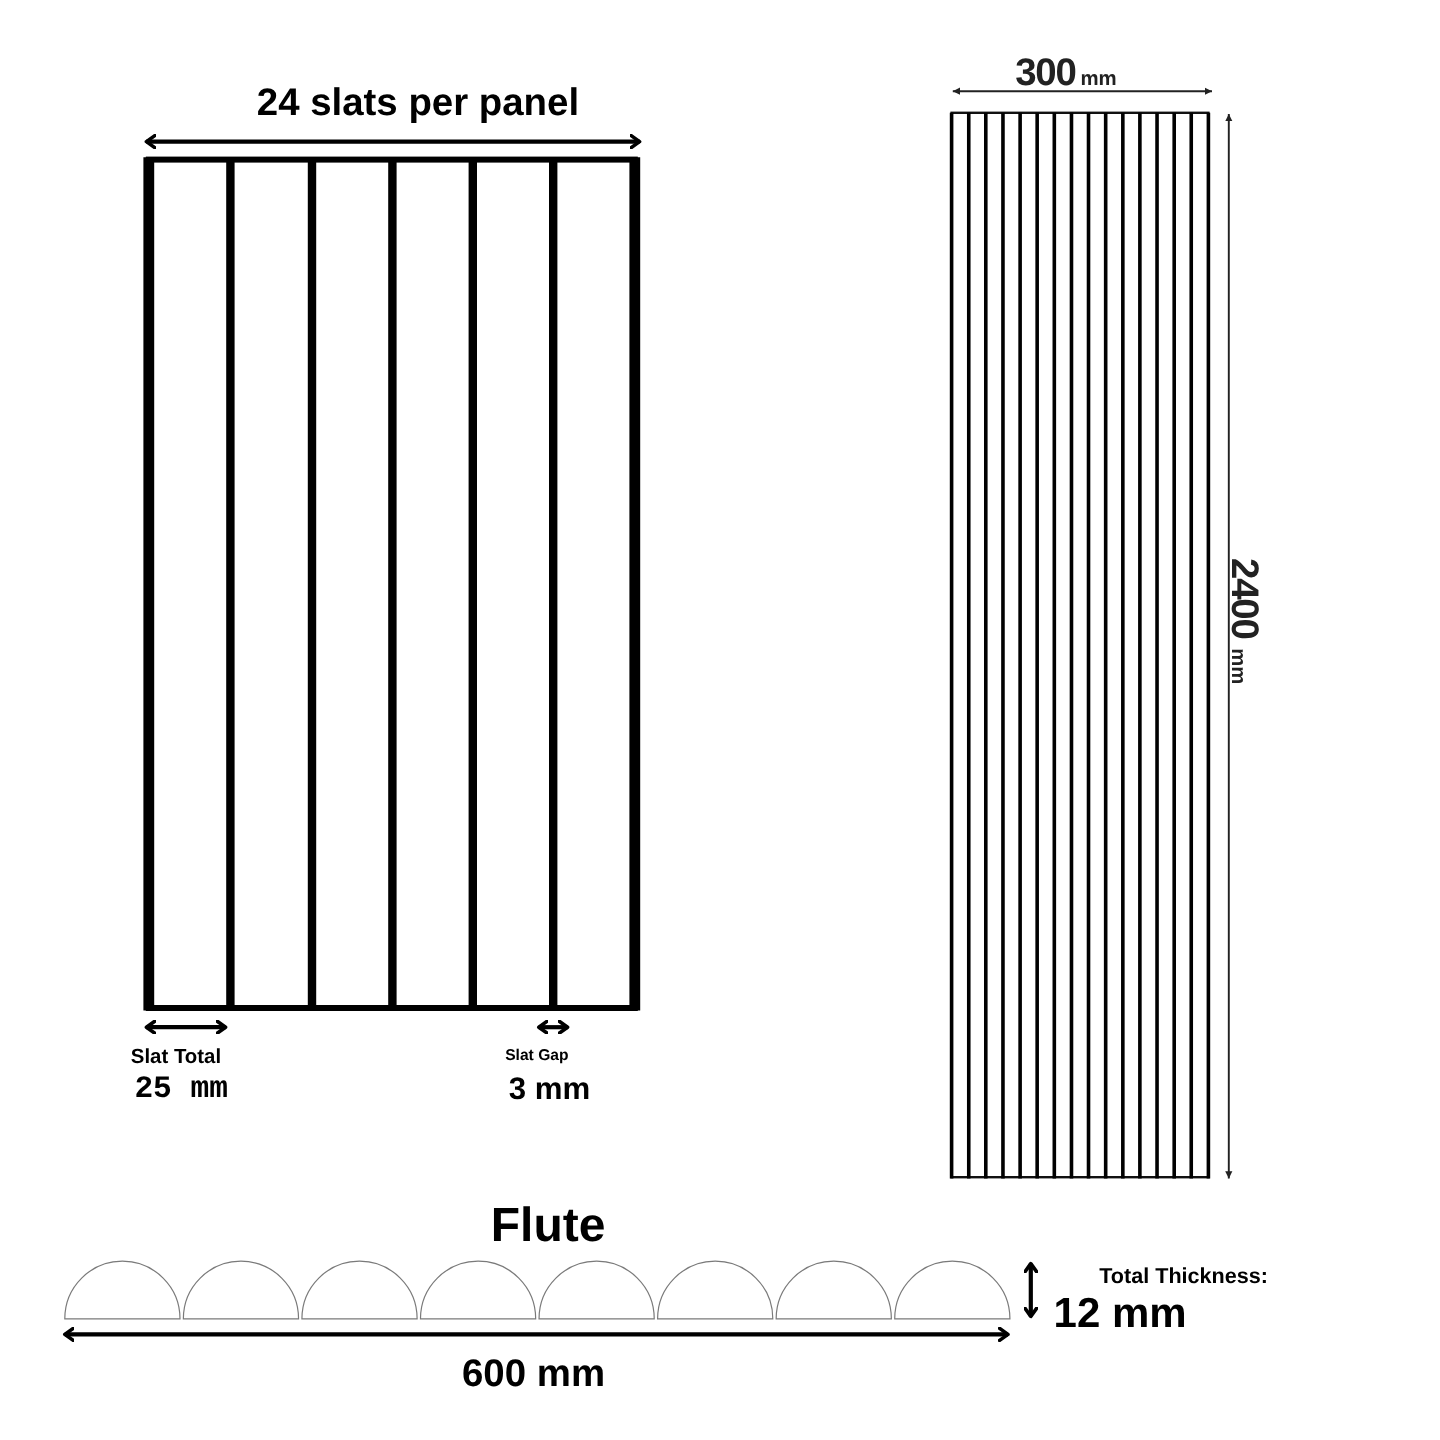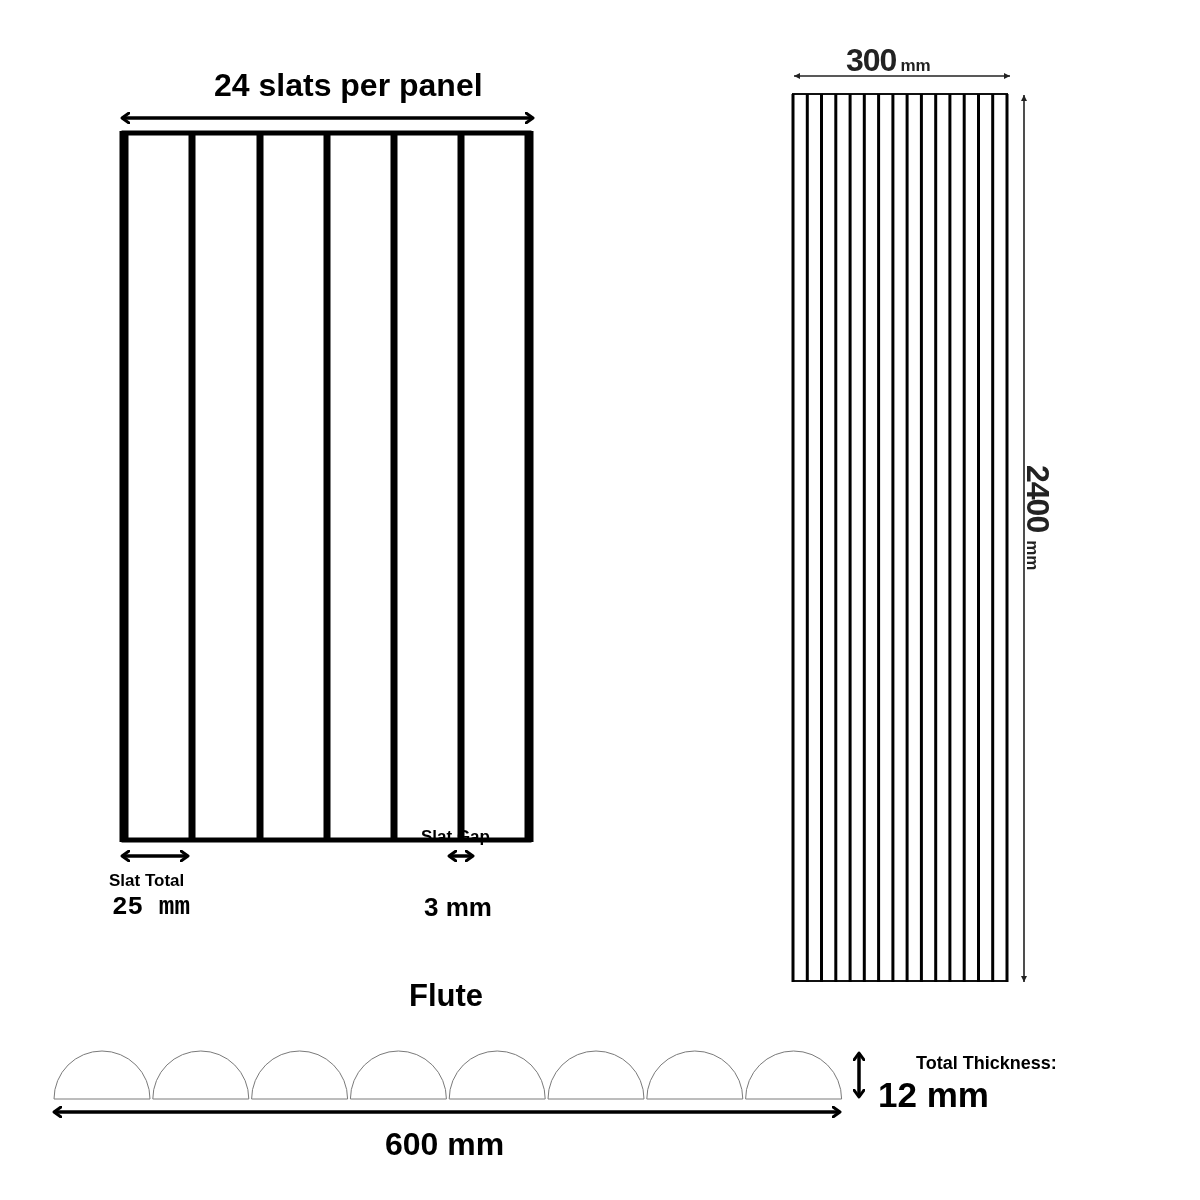--- a/index.html
+++ b/index.html
@@ -4,23 +4,23 @@
 <style>
   html, body { margin: 0; padding: 0; background: #ffffff; }
   body { width: 1200px; height: 1200px; position: relative; overflow: hidden;
          font-family: "Liberation Sans", sans-serif; color: #000; }
   .abs { position: absolute; }
   #stage { position: absolute; left: 0; top: 0; width: 1200px; height: 1020px; }
   .lbl { position: absolute; white-space: nowrap; font-weight: bold; }
   .title-top { left: 214px; top: 67px; font-size: 32px; }
   .slatw-label { left: 109px; top: 871px; font-size: 17px; }
   .slatw-value { left: 112px; top: 892px; font-size: 26px; font-family: Liberation Mono, monospace; }
-  .slatg-label { left: 421px; top: 827px; font-size: 17px; }
+  .slatg-label { left: 421px; top: 871px; font-size: 13px; }
   .slatg-value { left: 424px; top: 892px; font-size: 26px; }
-  .flute-title { left: 409px; top: 978px; font-size: 31px; }
+  .flute-title { left: 409px; top: 999px; font-size: 40px; }
   .flute-width { left: 385px; top: 1126px; font-size: 32px; }
   .thick-label { left: 916px; top: 1053px; font-size: 18px; }
   .thick-value { left: 878px; top: 1075px; font-size: 35px; }
   .w600 { left: 846px; top: 42px; font-size: 32px; color: #222; letter-spacing: -1px; }
   .w600 .unit { font-size: 17px; margin-left: 4px; letter-spacing: 0; }
   .h2400 { left: 1028px; top: 465px; font-size: 32px; color: #222;
            transform-origin: 0 0; transform: translate(28px, 0) rotate(90deg); letter-spacing: -1px; }
   .h2400 .unit { font-size: 17px; margin-left: 8px; letter-spacing: 0; }
 </style>
 </head>

